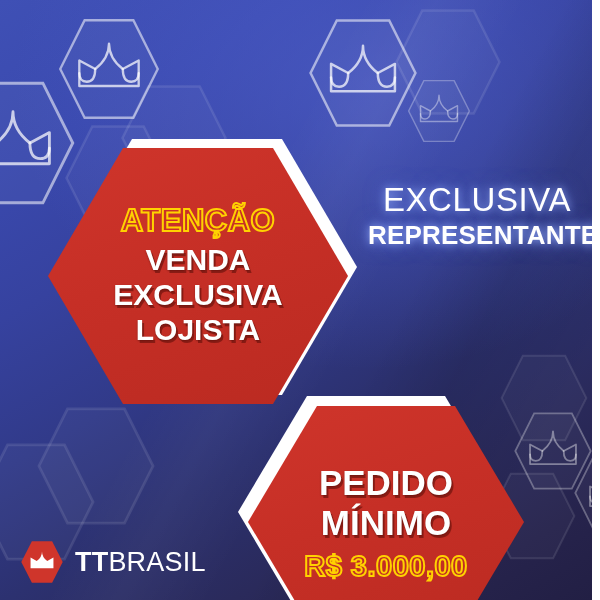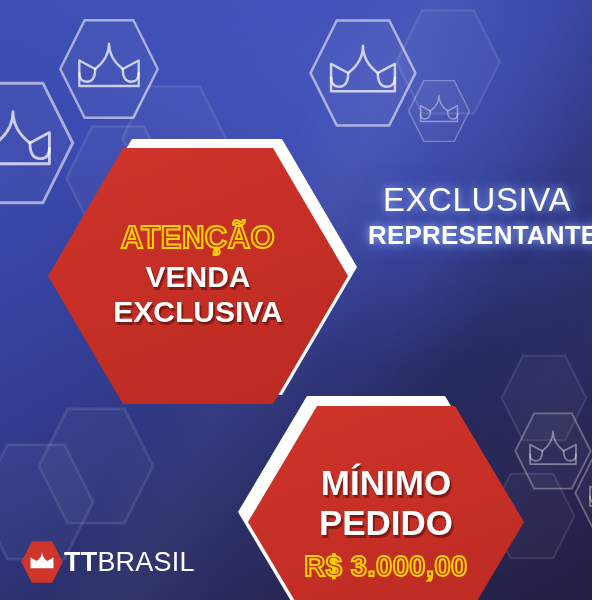--- a/index.html
+++ b/index.html
@@ -117,21 +117,21 @@
     text-shadow:0 0 9px rgba(150,175,255,0.95), 0 0 20px rgba(110,140,255,0.65);
   }
   #headline .g3{
     font-size:26px; font-weight:bold; letter-spacing:0.2px; line-height:1.2; margin-top:2px;
     text-shadow:0 0 9px rgba(150,175,255,0.95), 0 0 20px rgba(110,140,255,0.65);
   }
 
   
   #logo{
     position:absolute; left:20px; top:540px;
-    display:flex; align-items:center; justify-content:flex-end;
+    display:flex; align-items:center; gap:11px;justify-content:flex-end;
   }
   #logo .mark{ width:44px; height:44px; position:relative; }
   #logo .mark svg{ display:block; width:44px; height:44px; }
   #logo .word{ font-size:27px; color:#ffffff; letter-spacing:0.2px; white-space:nowrap; }
   #logo .word .tt{ font-weight:bold; }
   #logo .word .br{ font-weight:300; }
 </style>
 </head>
 <body>
 
@@ -231,34 +231,35 @@
       </svg>
   </div>
 
   <div class="hexcard" id="card-atencao" style="left:48px; top:148px; width:300px; height:256px;">
     <div class="edge"></div>
     <div class="shape"></div>
     <div class="content">
       <div class="hollow t-atencao">ATENÇÃO</div>
       <div class="wht t-line">VENDA</div>
       <div class="wht t-line">EXCLUSIVA</div>
+      <div class="wht t-line">LOJISTA</div>
     </div>
   </div>
 
   <div id="headline">
     <div class="g1">EXCLUSIVA</div>
     <div class="g3">REPRESENTANTES</div>
   </div>
 
   <div class="hexcard" id="card-pedido" style="left:248px; top:406px; width:276px; height:232px;">
     <div class="edge"></div>
     <div class="shape"></div>
     <div class="content">
+      <div class="wht t-line">PEDIDO</div>
       <div class="wht t-line">MÍNIMO</div>
-      <div class="wht t-line">PEDIDO</div>
       <div class="hollow t-price">R$ 3.000,00</div>
     </div>
   </div>
 
   <div id="logo">
     <span class="mark">
       <svg viewBox="0 0 100 100">
         <path d="M27 3 L73 3 L97 50 L73 97 L27 97 L3 50 Z" fill="#cf352b"></path>
         <path d="M24 64 L76 64 L76 40 L62 48 Q50 39 50 26 Q50 39 38 48 L24 40 Z" fill="#ffffff"></path>
       </svg>

